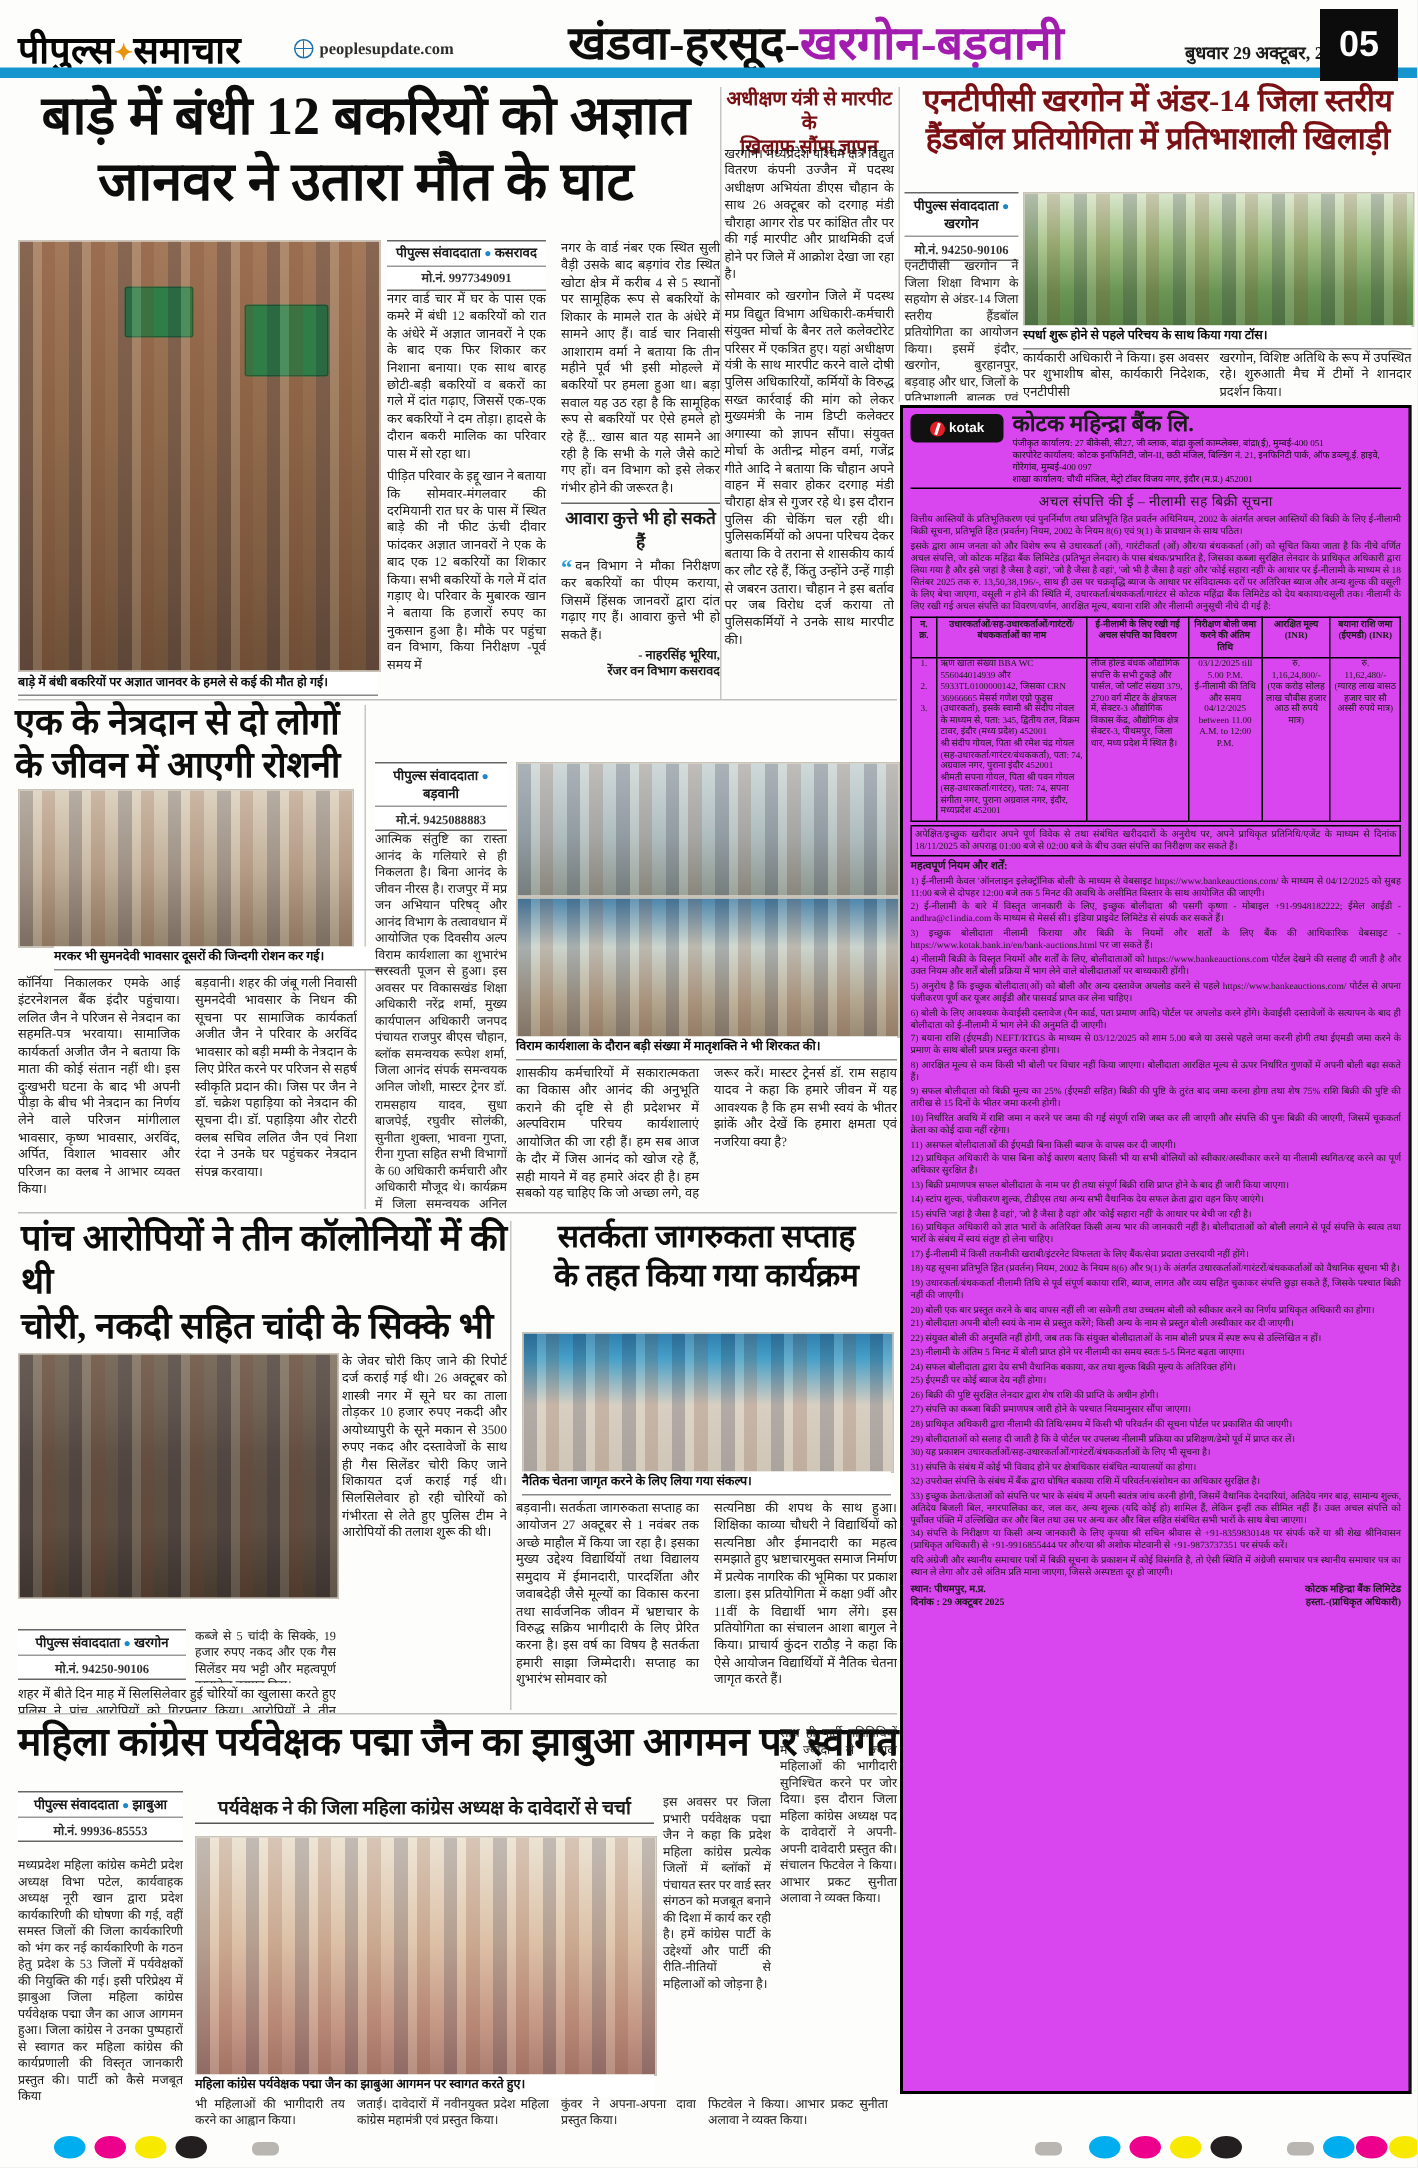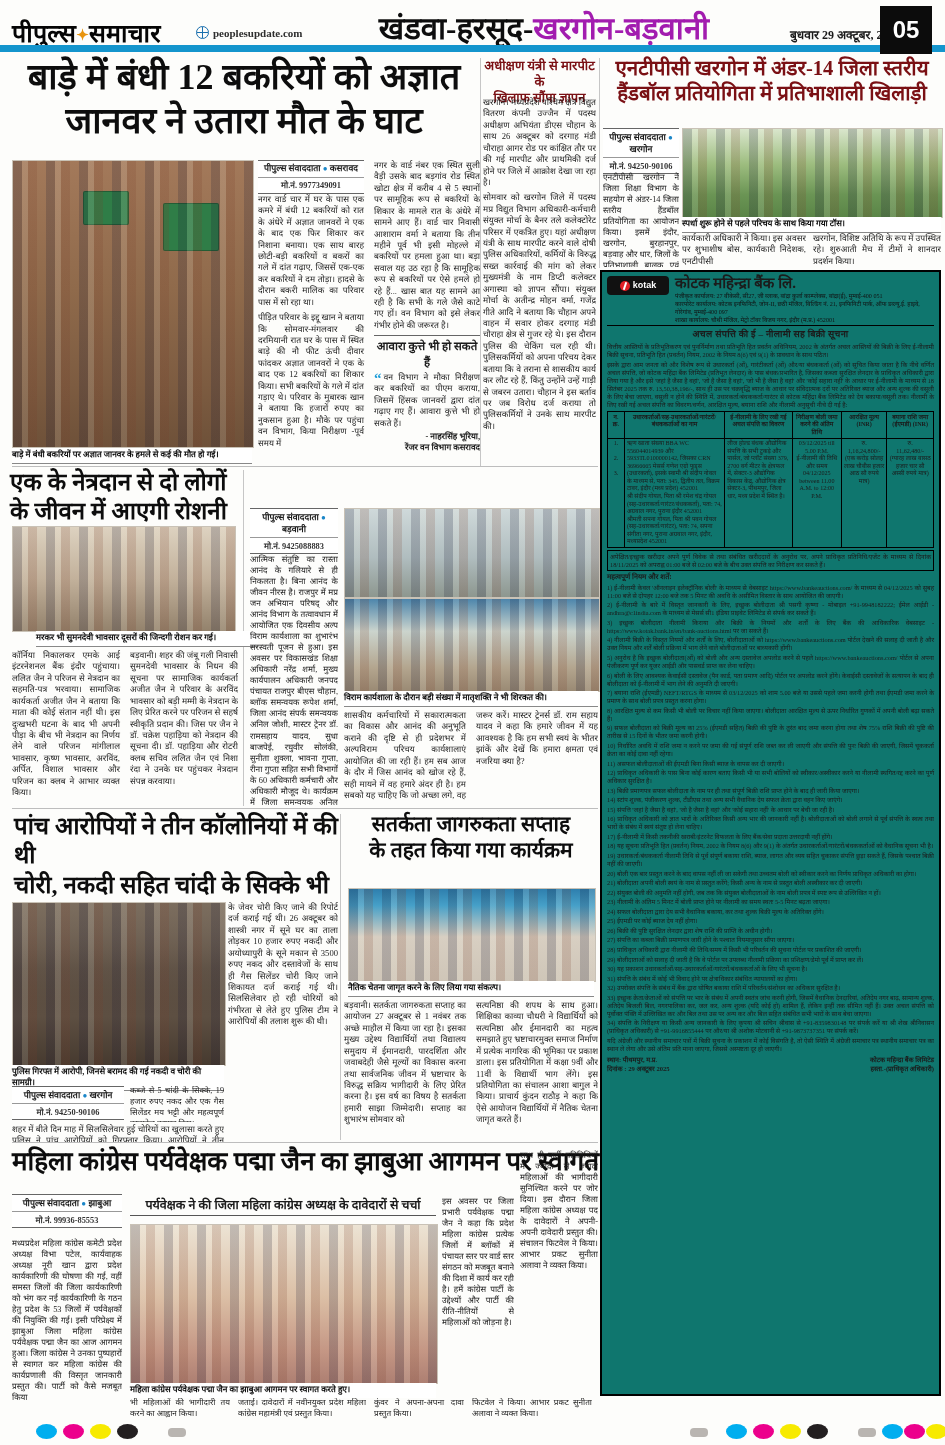--- a/index.html
+++ b/index.html
@@ -39,31 +39,31 @@
   .masthead{font-size:25px;font-weight:800;color:#050505;letter-spacing:.2px;}
   .flame{color:#e8940d;font-size:15px;vertical-align:2px;}
   .site{font-size:11px;font-weight:700;color:#2e2e2e;display:flex;align-items:center;gap:4px;}
   .globe{width:11px;height:11px;border:1.6px solid #1a6fae;border-radius:50%;display:inline-block;
          background:linear-gradient(90deg,transparent 46%,#1a6fae 46% 54%,transparent 54%),
                     linear-gradient(0deg,transparent 46%,#1a6fae 46% 54%,transparent 54%);}
   .region{font-size:31px;font-weight:800;white-space:nowrap;}
   .pagebox{background:#0c0c0c;color:#fff;display:flex;align-items:center;justify-content:center;
          font-size:24px;font-weight:800;font-family:"Liberation Sans",sans-serif;}
   
-  .notice{border:2px solid #000;background:#0f766e;box-sizing:border-box;padding:4px 5px;overflow:hidden;
+  .notice{border:2px solid #000;background:#d946ef;box-sizing:border-box;padding:4px 5px;overflow:hidden;
           font-size:6.3px;line-height:1.28;}
   .notice .logo-row{display:flex;gap:6px;align-items:flex-start;margin-bottom:1px;}
   .kotak-badge{min-width:54px;height:19px;background:#111;border-radius:4px;display:flex;align-items:center;
           justify-content:center;gap:3px;padding:0 4px;}
   .kotak-badge .ring{width:10px;height:10px;border-radius:50%;background:#e21f26;position:relative;}
   .kotak-badge .ring::after{content:"";position:absolute;left:4px;top:1px;width:2px;height:8px;background:#fff;transform:rotate(18deg);}
   .kotak-badge .kt{color:#fff;font-weight:800;font-size:9px;font-family:"Liberation Sans",sans-serif;}
   .bank-name{font-size:15px;font-weight:800;line-height:1.05;}
   .bank-addr{font-size:6.1px;line-height:1.32;color:#111;}
-  .n-title{text-align:center;font-weight:700;font-size:9.2px;margin:3px 0 2px 0;letter-spacing:.3px;}
+  .n-title{text-align:center;font-weight:400;font-size:9.2px;margin:3px 0 2px 0;letter-spacing:.3px;}
   .n-p{text-align:justify;margin-bottom:2px;}
   .n-table{width:100%;border-collapse:collapse;margin:2px 0;font-size:6.1px;line-height:1.24;}
   .n-table th,.n-table td{border:1px solid #000;padding:1.5px 2px;vertical-align:top;}
   .n-table th{font-weight:800;text-align:center;}
   .pre{white-space:pre-line;}
   .terms-title{font-weight:800;font-size:7.2px;margin:2px 0 1px 0;}
   .terms div{margin-bottom:1.5px;text-align:justify;}
   .n-close{display:flex;justify-content:space-between;font-weight:700;margin-top:3px;}
   .n-close .pre{font-size:6.6px;}
   
@@ -258,21 +258,20 @@
   </div>
   <div class="abs body" style="left:250px;top:554px;width:88px;height:254px;font-size:8.3px;">आत्मिक संतुष्टि का रास्ता आनंद के गलियारे से ही निकलता है। बिना आनंद के जीवन नीरस है। राजपुर में मप्र जन अभियान परिषद् और आनंद विभाग के तत्वावधान में आयोजित एक दिवसीय अल्प विराम कार्यशाला का शुभारंभ सरस्वती पूजन से हुआ। इस अवसर पर विकासखंड शिक्षा अधिकारी नरेंद्र शर्मा, मुख्य कार्यपालन अधिकारी जनपद पंचायत राजपुर बीएस चौहान, ब्लॉक समन्वयक रूपेश शर्मा, जिला आनंद संपर्क समन्वयक अनिल जोशी, मास्टर ट्रेनर डॉ. रामसहाय यादव, सुधा बाजपेई, रघुवीर सोलंकी, सुनीता शुक्ला, भावना गुप्ता, रीना गुप्ता सहित सभी विभागों के 60 अधिकारी कर्मचारी और अधिकारी मौजूद थे। कार्यक्रम में जिला समन्वयक अनिल जोशी ने प्रशिक्षण के दौरान कहा कि</div>
   <div class="abs photo ph-hall1 people" style="left:344px;top:508px;width:254px;height:88px;"></div>
   <div class="abs photo ph-hall2 people" style="left:344px;top:598px;width:254px;height:92px;"></div>
   <div class="abs caption" style="left:344px;top:691px;width:254px;">विराम कार्यशाला के दौरान बड़ी संख्या में मातृशक्ति ने भी शिरकत की।</div>
   <div class="abs body cols2" style="left:344px;top:710px;width:254px;height:98px;">शासकीय कर्मचारियों में सकारात्मकता का विकास और आनंद की अनुभूति कराने की दृष्टि से ही प्रदेशभर में अल्पविराम परिचय कार्यशालाएं आयोजित की जा रही हैं। हम सब आज के दौर में जिस आनंद को खोज रहे हैं, सही मायने में वह हमारे अंदर ही है। हम सबको यह चाहिए कि जो अच्छा लगे, वह जरूर करें। मास्टर ट्रेनर्स डॉ. राम सहाय यादव ने कहा कि हमारे जीवन में यह आवश्यक है कि हम सभी स्वयं के भीतर झांकें और देखें कि हमारा क्षमता एवं नजरिया क्या है?</div>
 
   <div class="abs hl" style="left:14px;top:812px;width:328px;font-size:24px;text-align:left;">पांच आरोपियों ने तीन कॉलोनियों में की थी
 चोरी, नकदी सहित चांदी के सिक्के भी जब्त</div>
   <div class="abs photo ph-police people" style="left:12px;top:902px;width:212px;height:162px;"></div>
-  <div class="abs caption" style="left:12px;top:1065px;width:212px;">पुलिस गिरफ्त में आरोपी, जिनसे बरामद की गई नकदी व चोरी की सामग्री।</div>
   <div class="abs byline-block" style="left:12px;top:1086px;width:112px;">
     <span>पीपुल्स संवाददाता</span>
     <span class="dotb">●</span>
     <span>खरगोन</span>
     <div class="ph">मो.नं. 94250-90106</div>
   </div>
   <div class="abs body" style="left:130px;top:1086px;width:94px;height:36px;font-size:8.2px;">कब्जे से 5 चांदी के सिक्के, 19 हजार रुपए नकद और एक गैस सिलेंडर मय भट्टी और महत्वपूर्ण दस्तावेज बरामद किए।</div>
   <div class="abs body" style="left:228px;top:902px;width:110px;height:238px;">के जेवर चोरी किए जाने की रिपोर्ट दर्ज कराई गई थी। 26 अक्टूबर को शास्त्री नगर में सूने घर का ताला तोड़कर 10 हजार रुपए नकदी और अयोध्यापुरी के सूने मकान से 3500 रुपए नकद और दस्तावेजों के साथ ही गैस सिलेंडर चोरी किए जाने शिकायत दर्ज कराई गई थी। सिलसिलेवार हो रही चोरियों को गंभीरता से लेते हुए पुलिस टीम ने आरोपियों की तलाश शुरू की थी।</div>
   <div class="abs body" style="left:12px;top:1124px;width:212px;height:18px;">शहर में बीते दिन माह में सिलसिलेवार हुई चोरियों का खुलासा करते हुए पुलिस ने पांच आरोपियों को गिरफ्तार किया। आरोपियों ने तीन कॉलोनियों को निशाना बनाया था।</div>
 

